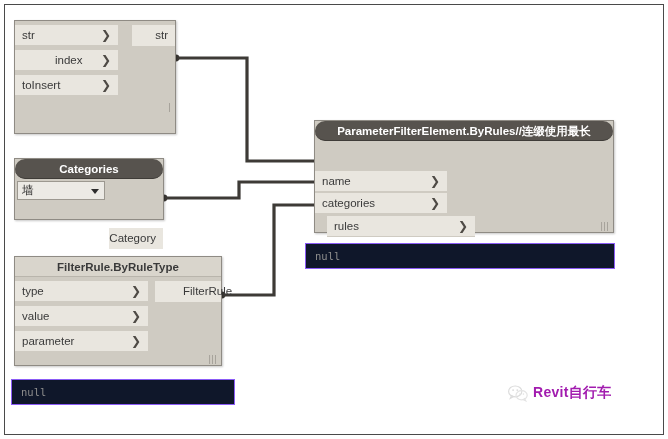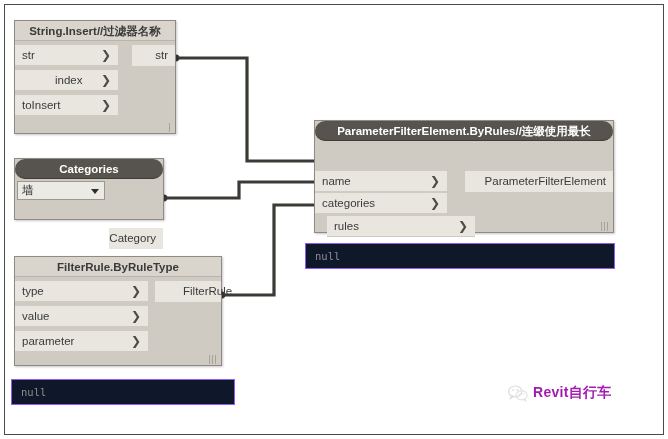--- a/index.html
+++ b/index.html
@@ -180,21 +180,20 @@
 
     <circle cx="176" cy="58" r="3.4" fill="#3d3a36"></circle>
     <circle cx="164" cy="198" r="3.4" fill="#3d3a36"></circle>
     <circle cx="222" cy="295" r="3.4" fill="#3d3a36"></circle>
     <polygon points="314,156 314,166 319,161" fill="#3d3a36"></polygon>
     <polygon points="314,177 314,187 319,182" fill="#3d3a36"></polygon>
     <polygon points="314,200 314,210 319,205" fill="#3d3a36"></polygon>
   </svg>
 
   <div class="node" style="left:14px; top:20px; width:162px; height:114px;">
-    <div class="node-header light">String.Insert//过滤器名称</div>
     <div class="node-body" style="height:92px;">
 
       <div class="port-in" style="position:absolute; left:0; top:4px; width:103px;">
         <span>str</span>
         <span class="chev">❯</span>
       </div>
       <div class="port-in" style="position:absolute; left:0; top:29px; width:103px;padding-left:40px;">
         <span>index</span>
         <span class="chev">❯</span>
       </div>
@@ -247,21 +246,20 @@
         <span class="chev">❯</span>
       </div>
       <div class="port-in" style="position:absolute; left:0; top:52px; width:132px;">
         <span>categories</span>
         <span class="chev">❯</span>
       </div>
       <div class="port-in" style="position:absolute; left:12px; top:75px; width:148px;">
         <span>rules</span>
         <span class="chev">❯</span>
       </div>
-      <div class="port-out" style="left:150px; top:30px; width:148px;">ParameterFilterElement</div>
       <div class="grip">|||</div>
     </div>
   </div>
 
   <div class="nullbox" style="left:305px; top:243px; width:310px; height:26px;">null</div>
 
   <div class="nullbox" style="left:11px; top:379px; width:224px; height:26px;">null</div>
 
   <div class="watermark" style="left:508px; top:384px;">
     <svg width="20" height="17" viewBox="0 0 20 17">

